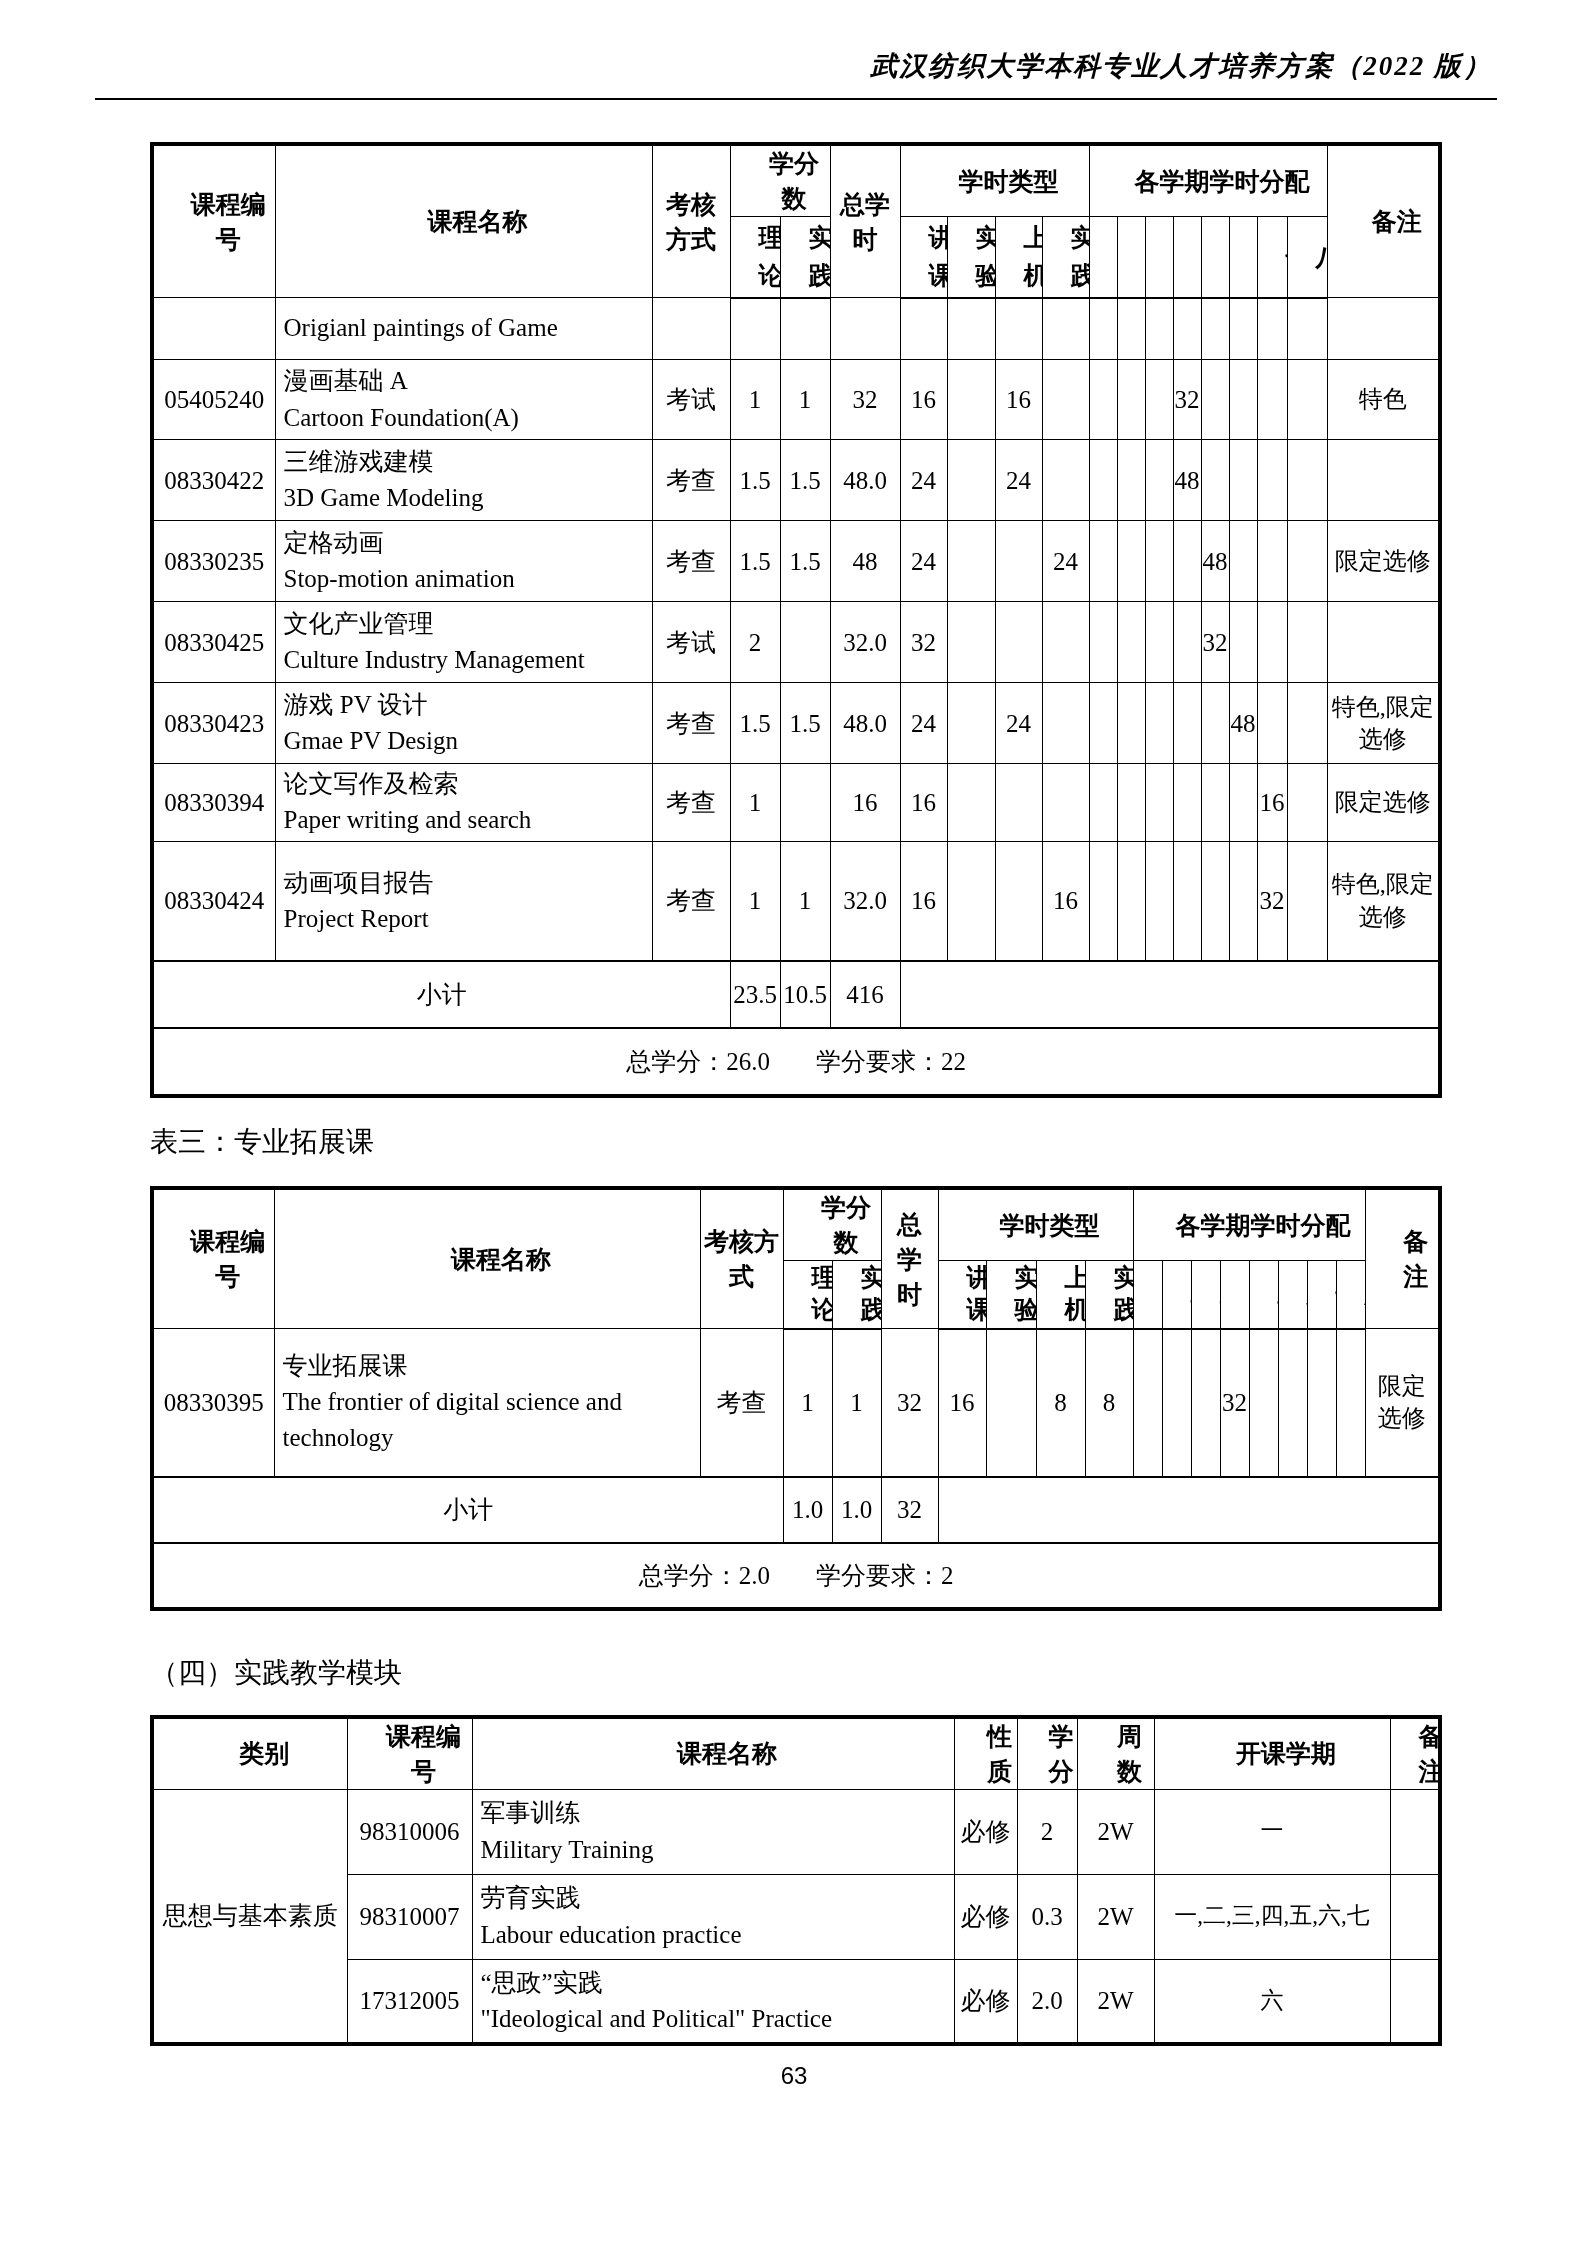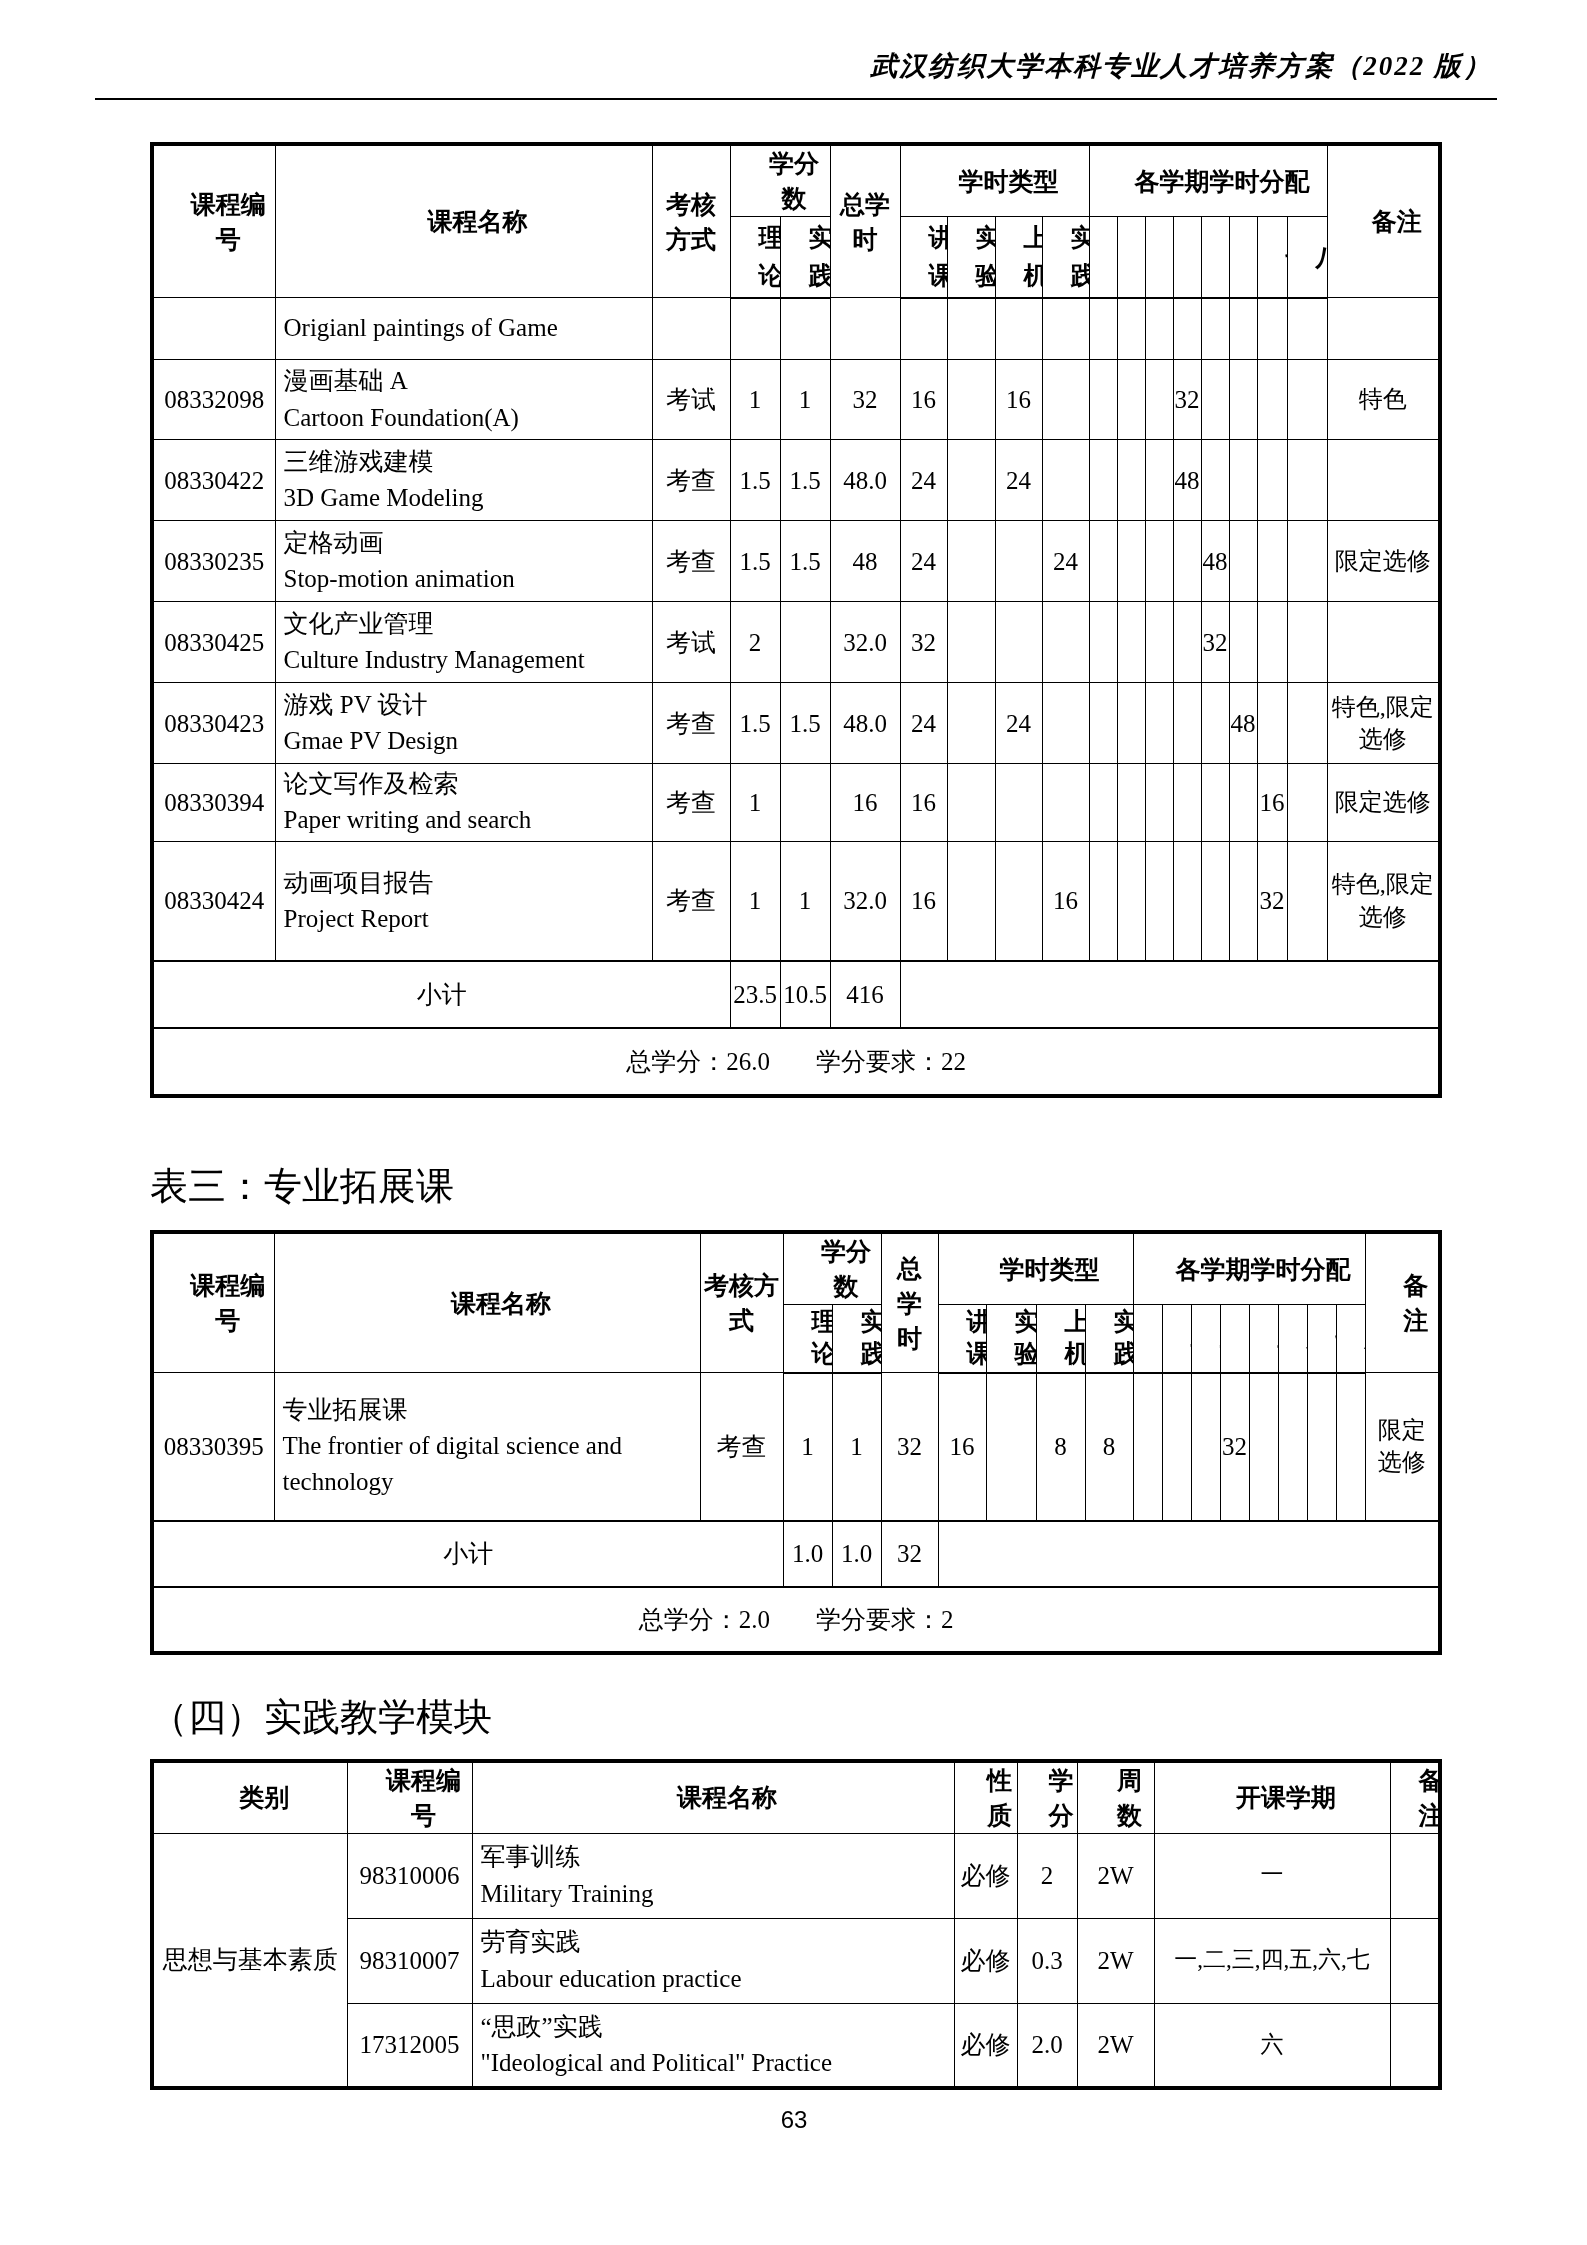--- a/index.html
+++ b/index.html
@@ -32,21 +32,21 @@
   .t .total-head { padding:0 9px; }
   .t td.name { text-align:left; padding:2px 4px 2px 8px; line-height:1.45; }
   .t td.remark { padding:0 2px; font-size:24px; line-height:1.35; }
   .t .subtotal td { border-top:2px solid #000; }
   .t .summary td { border-top:2px solid #000; }
   .t .summary .ml { margin-left:46px; }
   .t1 { margin:42px 0 0 150px; width:1288px; }
   .t2 { margin:24px 0 0 150px; width:1288px; }
   .t3 { margin:22px 0 0 150px; width:1288px; font-size:25px; }
   .t3 td.sem { font-size:23px; }
-  .section-title { margin:68px 0 0 150px; font-size:38px; line-height:40px; font-weight:normal;font-family:Liberation Serif, serif; }
+  .section-title { margin:24px 0 0 150px; font-size:28px; line-height:40px; font-weight:normal;font-family:Liberation Serif, serif; }
   .section-title.second { margin-top:42px; }
   .page-number { margin:16px 0 0 150px; width:1288px; text-align:center; font-size:24px;
     font-family:"Liberation Sans","DejaVu Sans",sans-serif; }
 </style>
 </head>
 <body>
 
 <div class="doc-header">武汉纺织大学本科专业人才培养方案（2022 版）</div>
 <div class="rule"></div>
 
@@ -119,21 +119,21 @@
       <td></td>
       <td></td>
       <td></td>
       <td></td>
       <td></td>
       <td></td>
       <td></td>
       <td class="remark"></td>
     </tr>
     <tr style="height:80px">
-      <td>08332098</td>
+      <td>05405240</td>
       <td class="name">
         <div>漫画基础 A</div>
         <div>Cartoon Foundation(A)</div>
       </td>
       <td>考试</td>
       <td>1</td>
       <td>1</td>
       <td>32</td>
       <td>16</td>
       <td></td>

